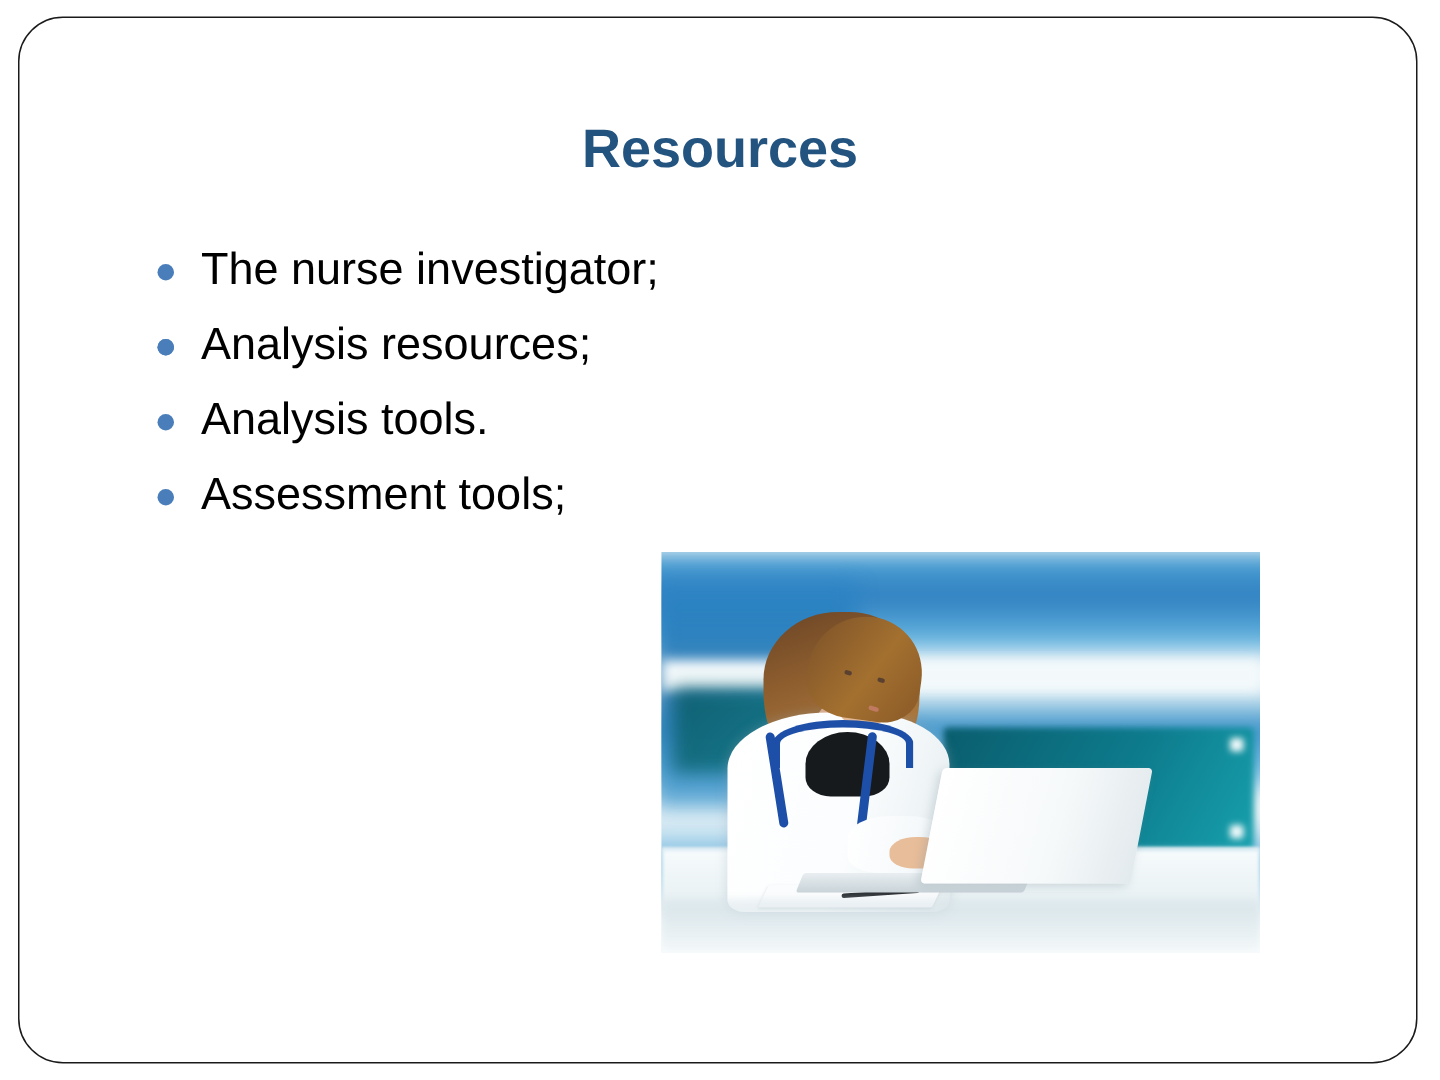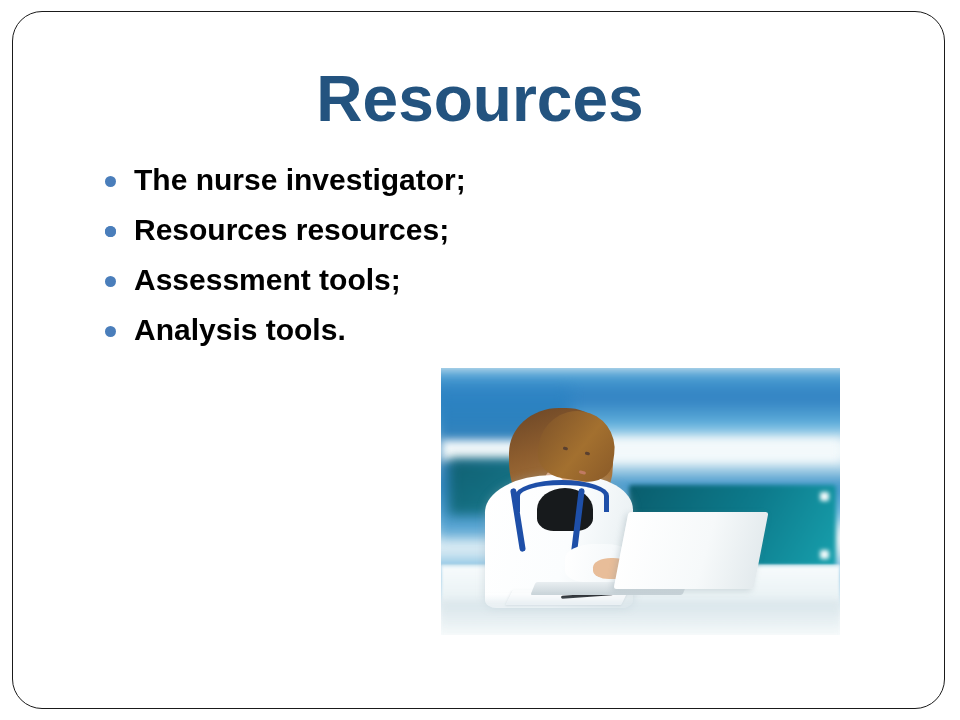--- a/index.html
+++ b/index.html
@@ -34,21 +34,21 @@
     background: transparent;
     pointer-events: none;
   }
 
   #slide-title {
     position: absolute;
     left: 0;
     top: 69px;
     width: 960px;
     text-align: center;
-    font-size: 64px;
+    font-size: 36px;
     font-weight: bold;
     color: #23537f;
     letter-spacing: 0px;
     line-height: 60px;
     white-space: nowrap;
   }
 
   #bullet-list {
     position: absolute;
     left: 96px;
@@ -58,21 +58,20 @@
     margin: 0;
     padding: 0;
   }
   .bullet-item {
     position: relative;
     padding-left: 38px;
     font-size: 30px;
     line-height: 50px;
     color: #000000;
     white-space: nowrap;
-    font-weight: bold;
   }
   .bullet-dot {
     position: absolute;
     left: 9px;
     top: 21px;
     width: 11px;
     height: 11px;
     border-radius: 50%;
     background: #4a7ebb;
   }
@@ -379,29 +378,29 @@
   <ul id="bullet-list">
     <li class="bullet-item">
       <span class="bullet-dot"></span>
       <span class="bullet-text">The nurse investigator;</span>
     </li>
     <li class="bullet-item">
       <span class="bullet-dot"></span>
     </li>
     <li class="bullet-item">
       <span class="bullet-dot"></span>
-      <span class="bullet-text">Resources resources;</span>
+      <span class="bullet-text">Analysis resources;</span>
+    </li>
+    <li class="bullet-item">
+      <span class="bullet-dot"></span>
+      <span class="bullet-text">Analysis tools.</span>
     </li>
     <li class="bullet-item">
       <span class="bullet-dot"></span>
       <span class="bullet-text">Assessment tools;</span>
-    </li>
-    <li class="bullet-item">
-      <span class="bullet-dot"></span>
-      <span class="bullet-text">Analysis tools.</span>
     </li>
   </ul>
 
   <div id="photo">
     <div class="bg"></div>
     <div class="band-left"></div>
     <div class="shelf-top"></div>
     <div class="teal-mid"></div>
     <div class="teal-panel">
       <span class="screw tr"></span>

